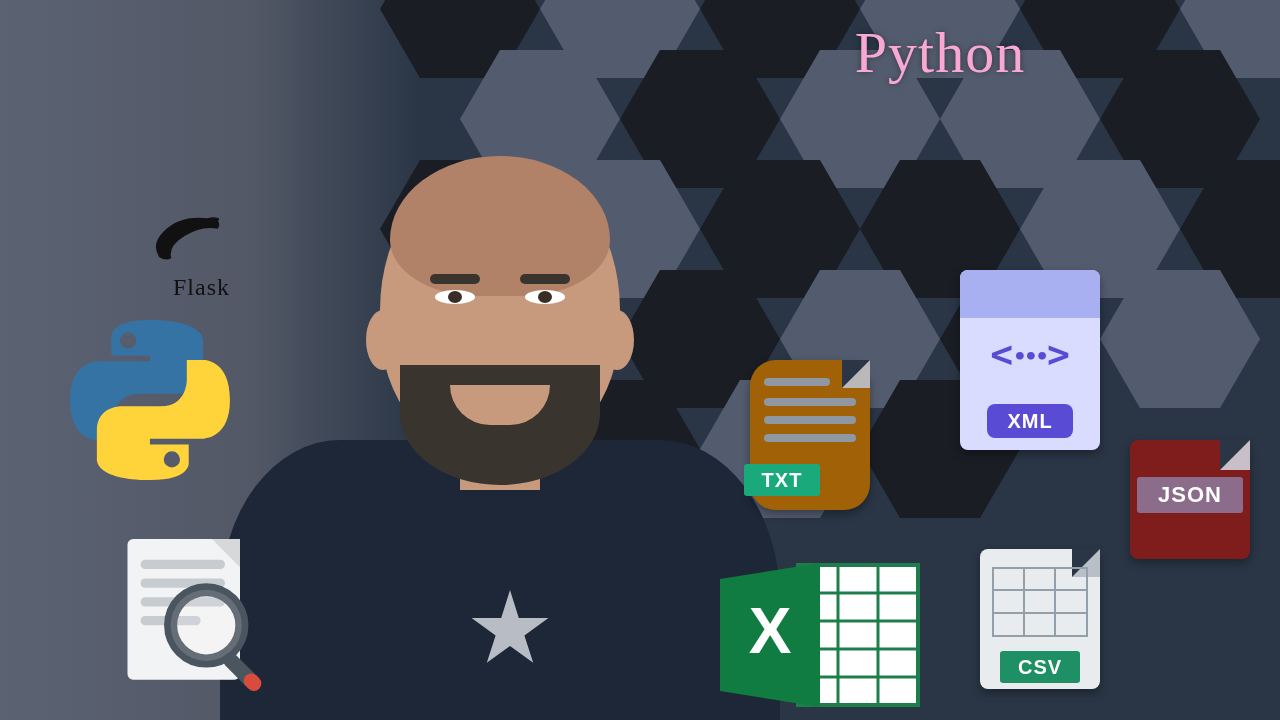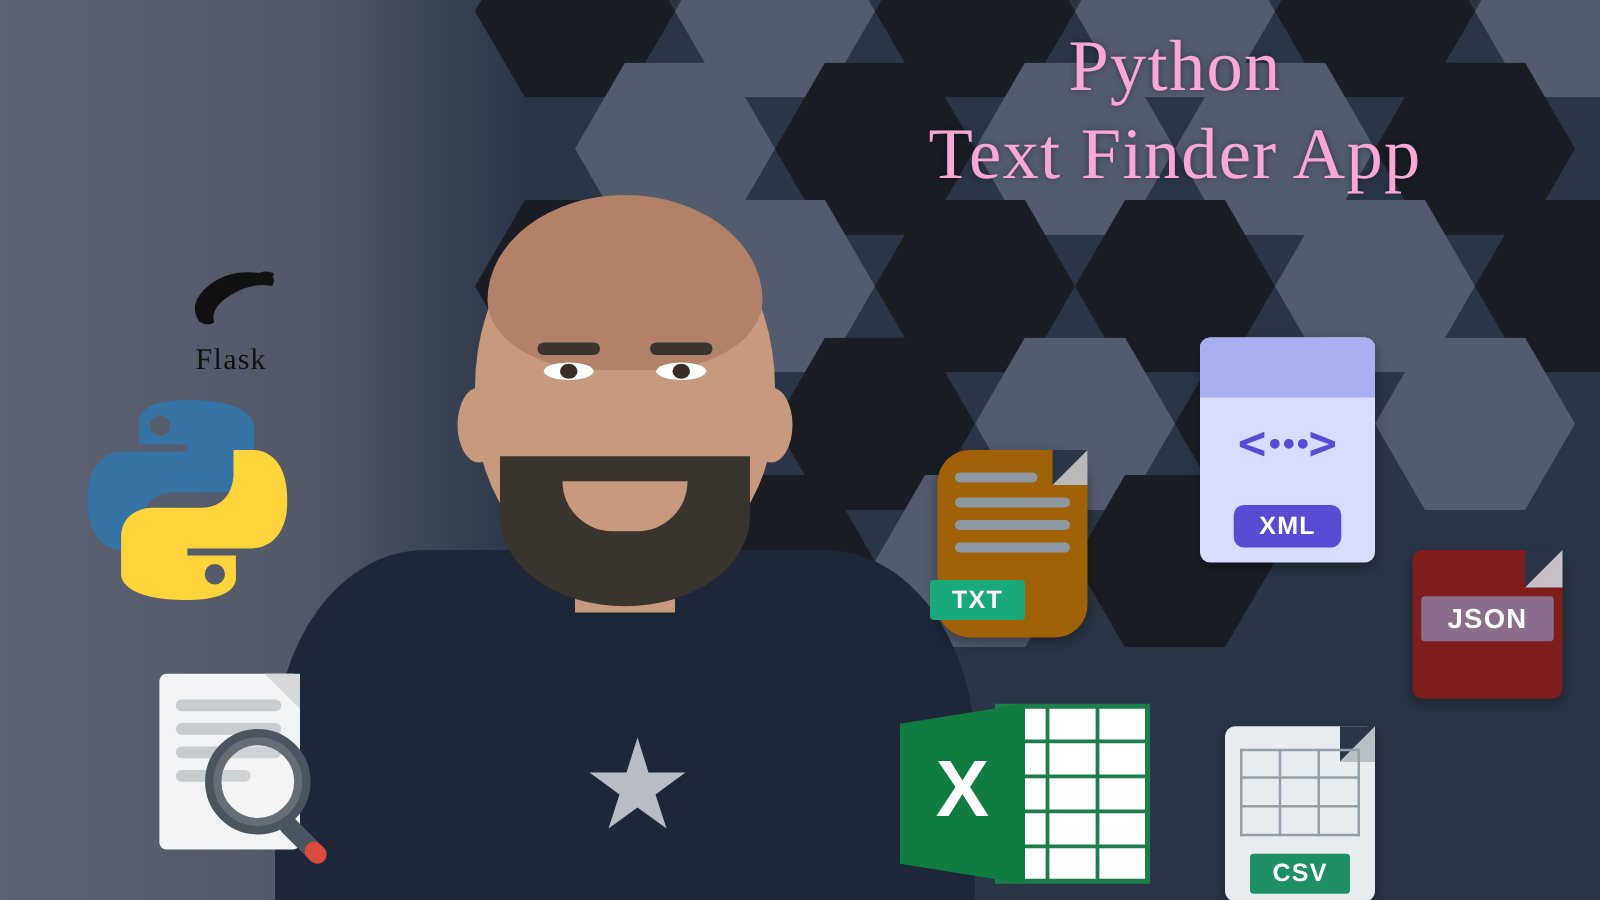--- a/index.html
+++ b/index.html
@@ -140,21 +140,21 @@
   .subtitle-adding {
     color:#e8c02a;
     font-size:38px;
     margin-top:2px;
     font-weight:400;
   }
 
   
   .flask-icon {
     position:absolute; left:140px; top:210px;
-    text-align:center; font-family: Georgia, serif; color:#111;
+    text-align:right; font-family: Georgia, serif; color:#111;
   }
   .flask-horn {
     width:90px; height:60px; position:relative;
   }
   .flask-label { font-size:24px; letter-spacing:1px; }
 
   .python-icon { position:absolute; left:70px; top:320px; width:160px; height:160px; }
 
   .search-doc-icon { position:absolute; left:120px; top:535px; width:150px; height:160px; }
 
@@ -211,21 +211,21 @@
     font-size:22px; bottom:46px; height:36px;
   }
   .json .bot{ position:absolute; left:10px; right:10px; bottom:16px; top:110px;}
   .json .bl{ position:absolute; width:32%; top:0; bottom:0; background:#cfc6cf; border-radius:2px;}
   .json .bl.b1{left:0;} .json .bl.b2{left:34%;} .json .bl.b3{left:68%;}
 
   
   .excel { left:720px; top:555px; width:210px; height:160px; }
 
   
-  .csv { left:980px; top:581px;border-radius:29px; }
+  .csv { left:980px; top:549px;border-radius:29px; }
   .csv .file-card{ width:120px; height:140px; background:#e9ecef; }
   .csv .corner{ position:absolute; top:0; right:0; width:28px; height:28px; background:#2a3646;}
   .csv .fold{ position:absolute; top:0; right:0; width:0;height:0;border-style:solid;border-width:0 0 28px 28px;border-color:transparent transparent #b9bfc6 transparent;}
   .csv .grid{ position:absolute; top:18px; left:12px; right:12px; height:70px;
     background:
       linear-gradient(#93a0aa 0 0) 0 0/100% 2px no-repeat,
       linear-gradient(#93a0aa 0 0) 0 33%/100% 2px no-repeat,
       linear-gradient(#93a0aa 0 0) 0 66%/100% 2px no-repeat,
       linear-gradient(#93a0aa 0 0) 0 100%/100% 2px no-repeat,
       linear-gradient(90deg,#93a0aa 0 0) 0 0/2px 100% no-repeat,
@@ -281,21 +281,20 @@
     <div class="eye-r"></div>
   <div class="pupil-l"></div>
     <div class="pupil-r"></div>
   <div class="beard"></div>
   <div class="mouth-cut"></div>
   <div class="star"></div>
 </div>
 
 <div class="title-block">
   <div class="title-line">Python</div>
-  <div class="title-line">Text Finder App</div>
 </div>
 
 <div class="flask-icon">
   <svg class="flask-horn" viewBox="0 0 100 70">
     <path d="M20 55 Q 10 40 25 25 Q 45 5 78 10 Q 95 12 88 22 Q 70 18 50 30 Q 30 42 34 56 Q 28 60 20 55 Z" fill="#111"></path>
     <path d="M72 12 Q 80 6 90 10 L 86 20 Q 78 14 72 12 Z" fill="#111"></path>
   </svg>
   <div class="flask-label">Flask</div>
 </div>
 

